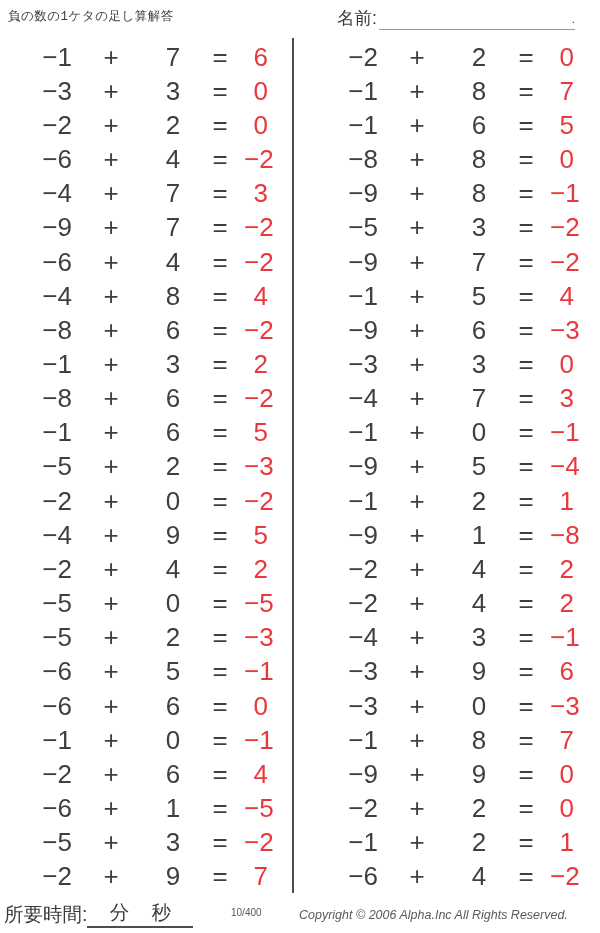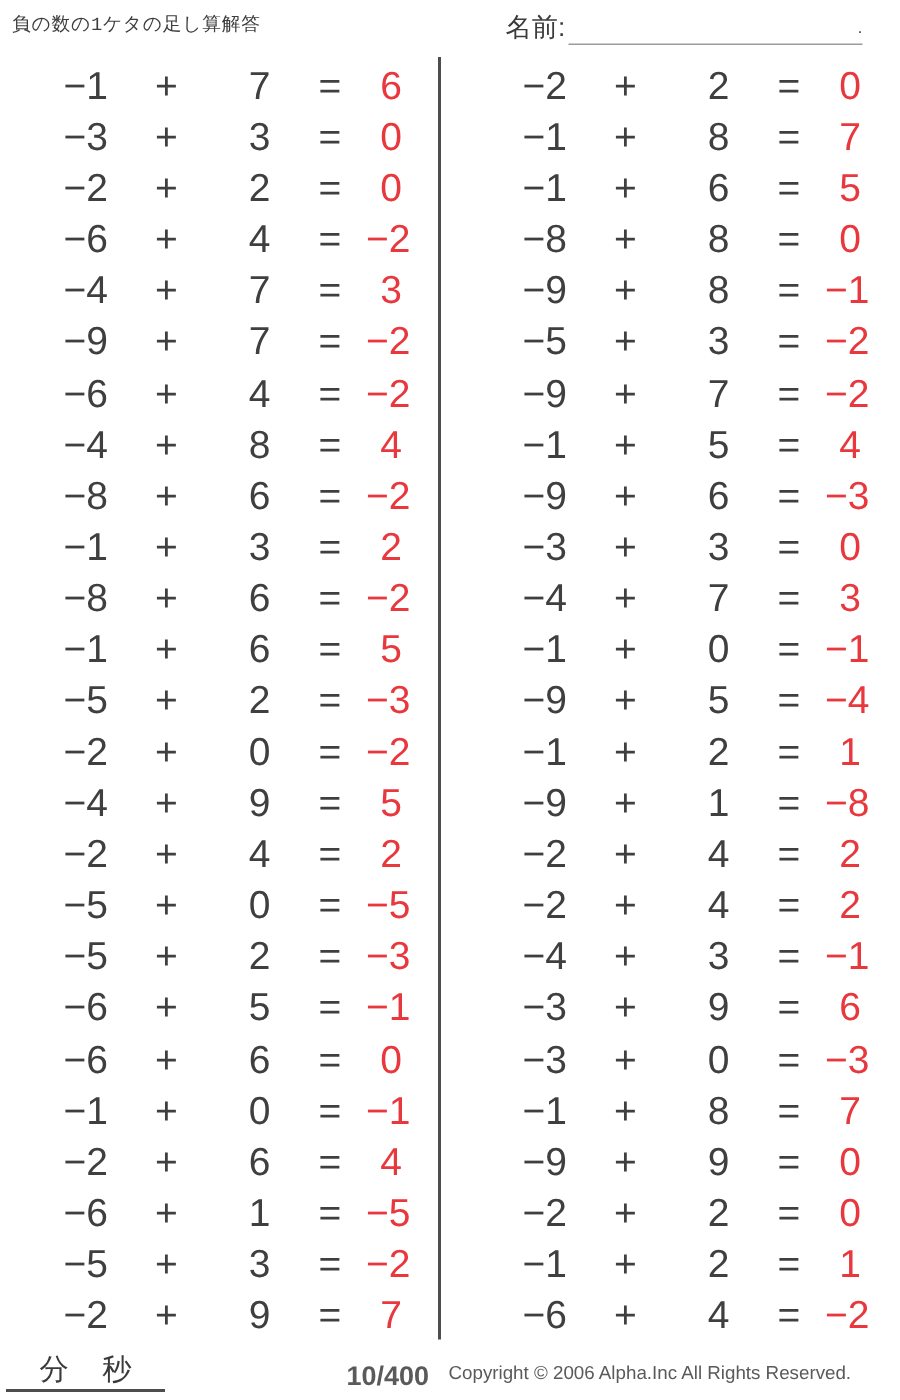--- a/index.html
+++ b/index.html
@@ -50,25 +50,25 @@
     display:flex; align-items:flex-end;
     font-size:19.5px; color:#3a3a3a;
   }
   .time-line {
     display:inline-flex; width:106px;
     justify-content:space-evenly; align-items:flex-end;
     border-bottom:2px solid #4d4d4d;
   }
   .page-number {
     position:absolute; left:231px; top:907px;
-    font-size:18px; color:#5a5a5a;font-weight:bold;
+    font-size:10px; color:#5a5a5a;
   }
   .copyright {
     position:absolute; left:299px; top:908px;
-    font-size:12.5px; color:#5a5a5a;
+    font-size:12.5px; color:#5a5a5a;font-style:italic;
   }
 </style>
 </head>
 <body>
 
 <div class="title">負の数の1ケタの足し算解答</div>
 
 <div class="name-area">
   <span>名前:</span>
   <span class="name-line"><span>.</span></span>
@@ -473,20 +473,21 @@
   <div class="prob-row">
     <span class="cell-a">−6</span>
     <span class="cell-op">+</span>
     <span class="cell-b">4</span>
     <span class="cell-eq">=</span>
     <span class="cell-ans" style="color: rgb(232, 56, 61);">−2</span>
   </div>
 </div>
 
 <div class="footer-time">
+  <span>所要時間:</span>
   <span class="time-line">
     <span>分</span>
     <span>秒</span>
   </span>
 </div>
 
 <div class="page-number">10/400</div>
 <div class="copyright">Copyright © 2006 Alpha.Inc All Rights Reserved.</div>
 
 </body></html>

